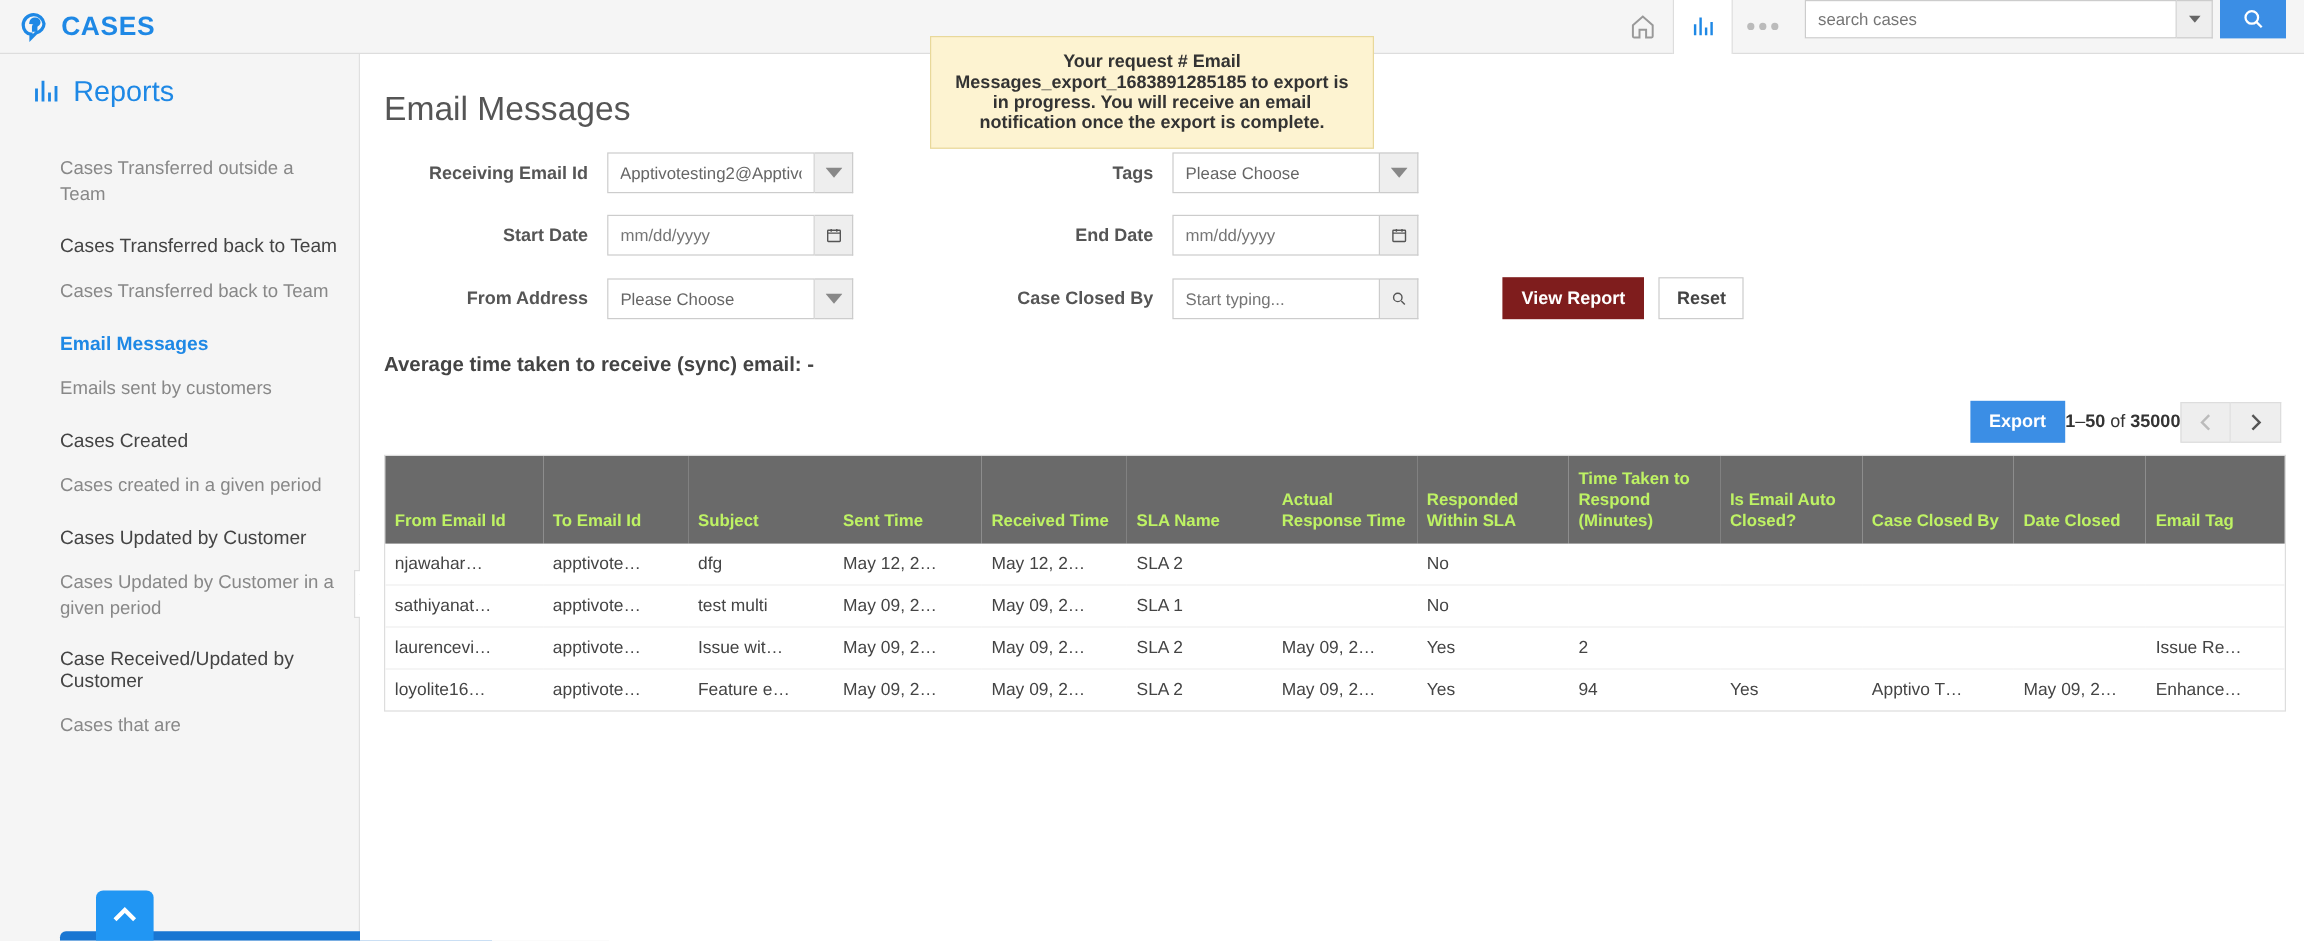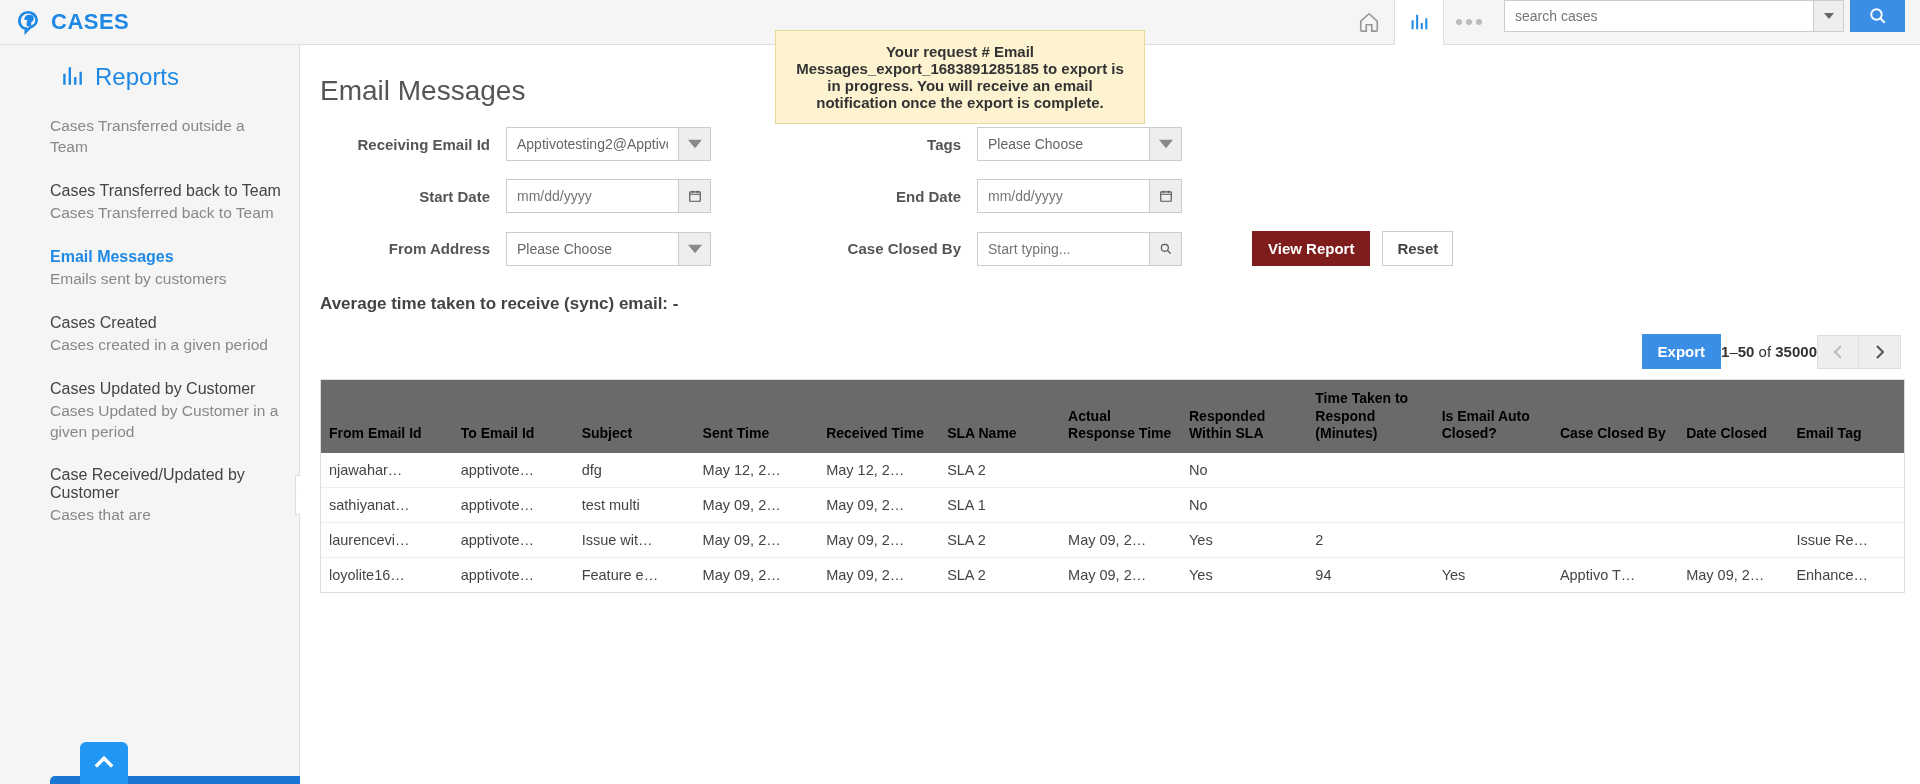--- a/index.html
+++ b/index.html
@@ -21,30 +21,30 @@
 .search-dd { width: 30px; height: 32px; border: 1px solid #ccc; border-left: none; background: #eee; display: flex; align-items: center; justify-content: center; color: #666; }
 .search-btn { width: 55px; height: 32px; background: #3b8ee5; border: none; display: flex; align-items: center; justify-content: center; margin-left: 6px; cursor: pointer; }
 .search-btn svg { width: 18px; height: 18px; stroke: #fff; }
 
 
 .toast { position: absolute; top: 30px; left: 50%; transform: translateX(-50%); width: 370px; background: #fdf3d1; border: 1px solid #e8d89a; padding: 12px 16px; text-align: center; font-size: 15px; font-weight: 600; color: #333; z-index: 100; }
 
 
 .layout { display: flex; height: calc(100% - 45px); }
 .sidebar { width: 300px; background: #f5f5f5; border-right: 1px solid #e0e0e0; padding: 18px 0 0 0; position: relative; }
-.sidebar-header { display: flex; gap: 10px; color: #1e88e5; font-size: 24px; padding: 0 25px 12px; margin-left: 34px; }
+.sidebar-header { display: flex; gap: 10px; color: #1e88e5; font-size: 24px; padding: 0 25px 12px; }
 .sidebar-header svg { width: 26px; height: 26px; }
 .sidebar-list { padding: 0 15px 0 50px; overflow-y: auto; height: 520px; position: relative; }
 .sidebar-list::-webkit-scrollbar { width: 14px; }
 .sidebar-list::-webkit-scrollbar-track { background: #f0f0f0; }
 .sidebar-list::-webkit-scrollbar-thumb { background: #c5c5c5; }
 .sb-item { padding: 10px 0 14px; cursor: pointer; }
 .sb-title { font-size: 16px; color: #444; font-weight: 500; }
 .sb-title.active { color: #1e88e5; font-weight: 600; }
-.sb-desc { font-size: 15.5px; color: #888; margin-top: 3px; line-height: 1.35; }
+.sb-desc { font-size: 15.5px; color: #888; margin-top: 18px; line-height: 1.35; }
 .collapse-handle { position: absolute; right: -12px; top: 430px; width: 16px; height: 40px; background: #fff; border: 1px solid #ddd; display: flex; align-items: center; justify-content: center; cursor: pointer; font-size: 14px; color: #555; }
 
 .scroll-top-btn { position: absolute; bottom: 0; left: 80px; width: 48px; height: 42px; background: #2196f3; border-radius: 6px 6px 0 0; display: flex; align-items: center; justify-content: center; cursor: pointer; }
 .scroll-top-btn svg { width: 28px; height: 28px; stroke: #fff; }
 .bottom-bar { position: absolute; bottom: 0; left: 50px; width: 360px; height: 8px; background: #1976d2; border-radius: 5px 5px 0 0; }
 
 
 .main { flex: 1; background: #fff; padding: 30px 15px 0 20px; overflow: hidden; position: relative; }
 .page-title { font-size: 28px; color: #555; font-weight: 500; margin-bottom: 20px; }
 
@@ -68,21 +68,21 @@
 .export-btn { background: #3b8ee5; color: #fff; border: none; padding: 9px 16px; font-size: 15px; font-weight: 600; cursor: pointer; }
 .pager-text { font-size: 15px; color: #333; }
 .pager-text b { font-weight: 700; }
 .pager-btns { display: flex; }
 .pager-btn { width: 42px; height: 34px; background: #eee; border: 1px solid #ddd; display: flex; align-items: center; justify-content: center; cursor: pointer; color: #555; }
 .pager-btn + .pager-btn { border-left: none; }
 .pager-btn.disabled { color: #bbb; }
 
 .table-wrap { width: 100%; overflow: hidden; border: 1px solid #ddd; }
 table { border-collapse: collapse; width: 100%; table-layout: fixed; }
-thead th { background: #6a6a6a; color: #000000; font-size: 14px; font-weight: 600; text-align: left; padding: 10px 8px; vertical-align: bottom; line-height: 1.25; }
+thead th { background: #6a6a6a; color: #bef264; font-size: 14px; font-weight: 600; text-align: left; padding: 10px 8px; vertical-align: bottom; line-height: 1.25; }
 tbody td { padding: 9px 8px; font-size: 14.5px; color: #444; border-top: 1px solid #eee; white-space: nowrap; overflow: hidden; text-overflow: ellipsis; }
 tbody tr:first-child td { border-top: none; }
 </style>
 </head>
 <body>
 
 <div class="topbar">
   <div class="brand">
     <span class="brand-icon">
       <svg viewBox="0 0 24 24" fill="none" stroke="#1e88e5" stroke-width="2.5">

